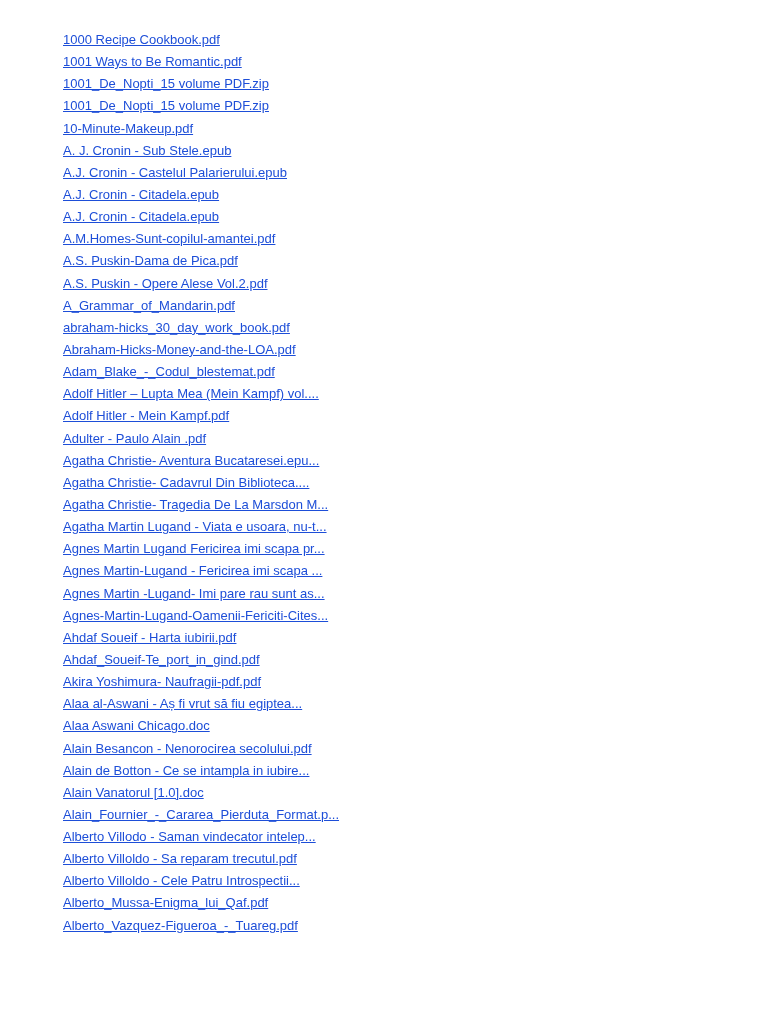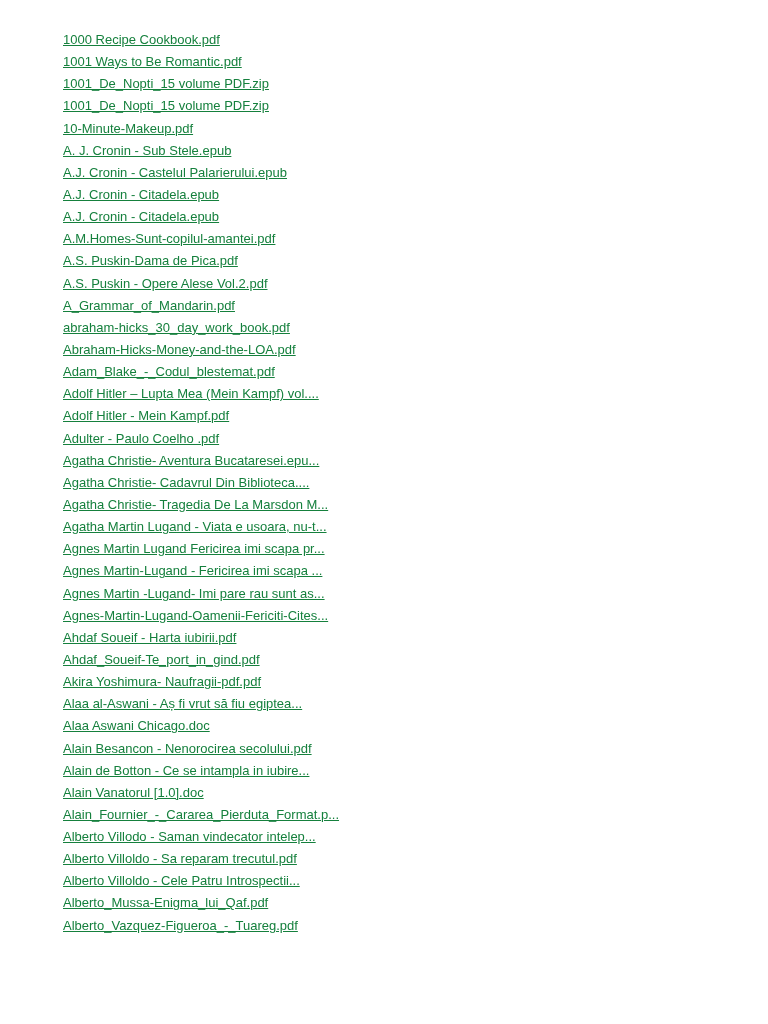--- a/index.html
+++ b/index.html
@@ -14,21 +14,21 @@
       padding: 30px 20px 30px 63px;
       width: 768px;
       min-height: 1024px;
     }
     .file-list {
       display: flex;
       flex-direction: column;
       gap: 2px;
     }
     .file-link {
-      color: #15803d;
+      color: #1d4ed8;
       cursor: pointer;
       line-height: 1.55;
       display: block;
       white-space: nowrap;
       overflow: hidden;
       text-overflow: ellipsis;
       max-width: 680px;
     }
   </style>
 </head>
@@ -46,21 +46,21 @@
     <a class="file-link" href="#">A.J. Cronin - Citadela.epub</a>
     <a class="file-link" href="#">A.M.Homes-Sunt-copilul-amantei.pdf</a>
     <a class="file-link" href="#">A.S. Puskin-Dama de Pica.pdf</a>
     <a class="file-link" href="#">A.S. Puskin  -  Opere Alese Vol.2.pdf</a>
     <a class="file-link" href="#">A_Grammar_of_Mandarin.pdf</a>
     <a class="file-link" href="#">abraham-hicks_30_day_work_book.pdf</a>
     <a class="file-link" href="#">Abraham-Hicks-Money-and-the-LOA.pdf</a>
     <a class="file-link" href="#">Adam_Blake_-_Codul_blestemat.pdf</a>
     <a class="file-link" href="#">Adolf Hitler – Lupta Mea (Mein Kampf) vol....</a>
     <a class="file-link" href="#">Adolf Hitler - Mein Kampf.pdf</a>
-    <a class="file-link" href="#">Adulter - Paulo Coelho .pdf</a>
+    <a class="file-link" href="#">Adulter - Paulo Alain .pdf</a>
     <a class="file-link" href="#">Agatha Christie- Aventura Bucataresei.epu...</a>
     <a class="file-link" href="#">Agatha Christie- Cadavrul Din Biblioteca....</a>
     <a class="file-link" href="#">Agatha Christie- Tragedia De La Marsdon M...</a>
     <a class="file-link" href="#">Agatha Martin Lugand - Viata e usoara, nu-t...</a>
     <a class="file-link" href="#">Agnes Martin Lugand  Fericirea imi scapa pr...</a>
     <a class="file-link" href="#">Agnes Martin-Lugand - Fericirea imi scapa ...</a>
     <a class="file-link" href="#">Agnes Martin -Lugand- Imi pare rau sunt as...</a>
     <a class="file-link" href="#">Agnes-Martin-Lugand-Oamenii-Fericiti-Cites...</a>
     <a class="file-link" href="#">Ahdaf Soueif  -  Harta iubirii.pdf</a>
     <a class="file-link" href="#">Ahdaf_Soueif-Te_port_in_gind.pdf</a>

